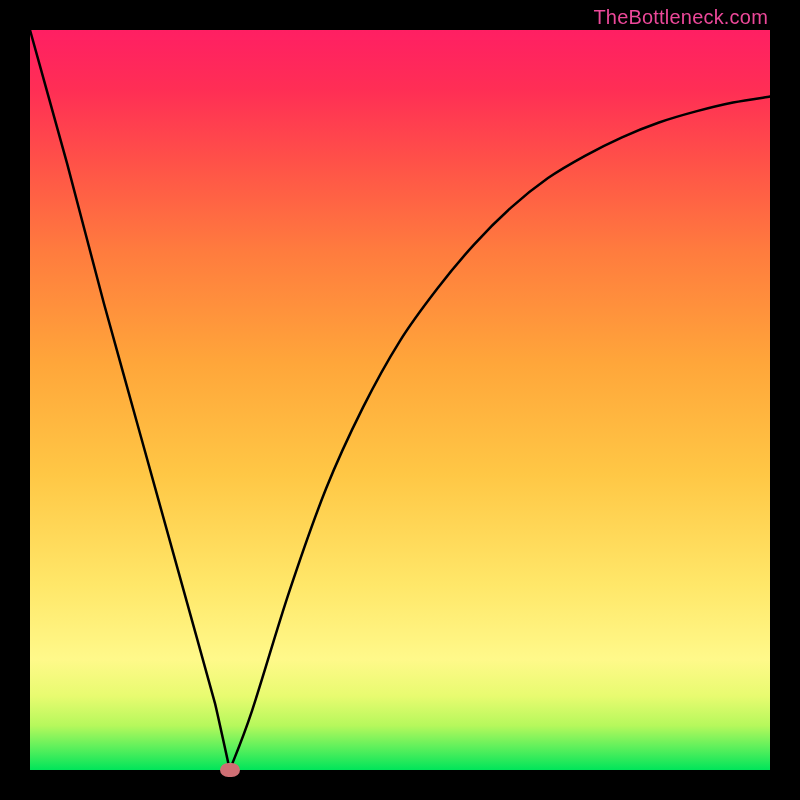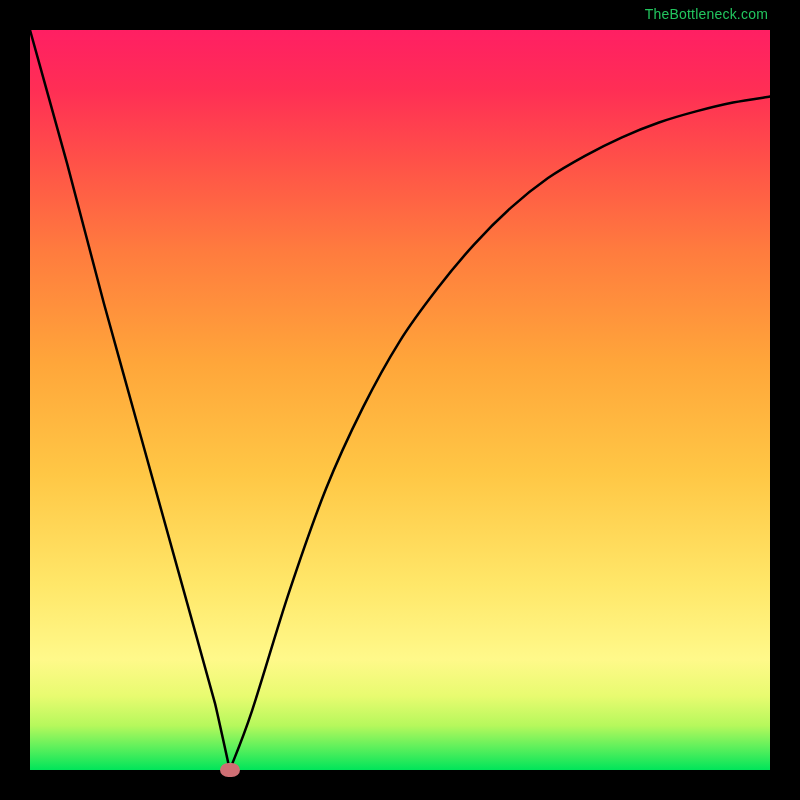--- a/index.html
+++ b/index.html
@@ -35,22 +35,22 @@
       #ffa63a 55%,
       #ff7c3e 70%,
       #ff5248 82%,
       #ff2e55 92%,
       #ff1f63 100%);
   }
   .watermark {
     position: absolute;
     top: 6px;
     right: 32px;
-    color: #22c55e;
-    font-size: 14px;
+    color: #ec4899;
+    font-size: 20px;
     font-weight: 400;
     letter-spacing: 0.2px;
     user-select: none;
   }
   svg.curve {
     position: absolute;
     left: 0;
     top: 0;
     width: 740px;
     height: 740px;

